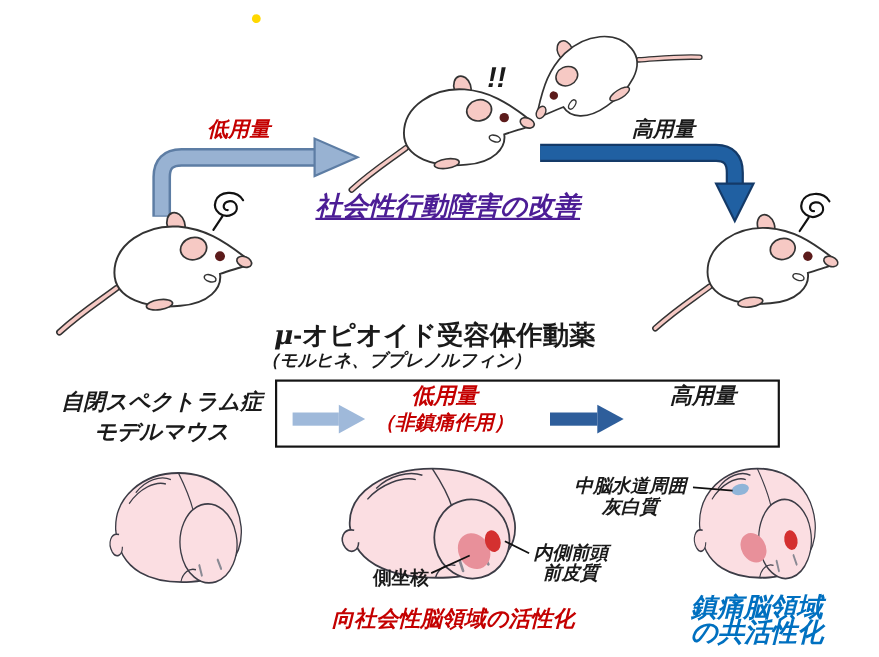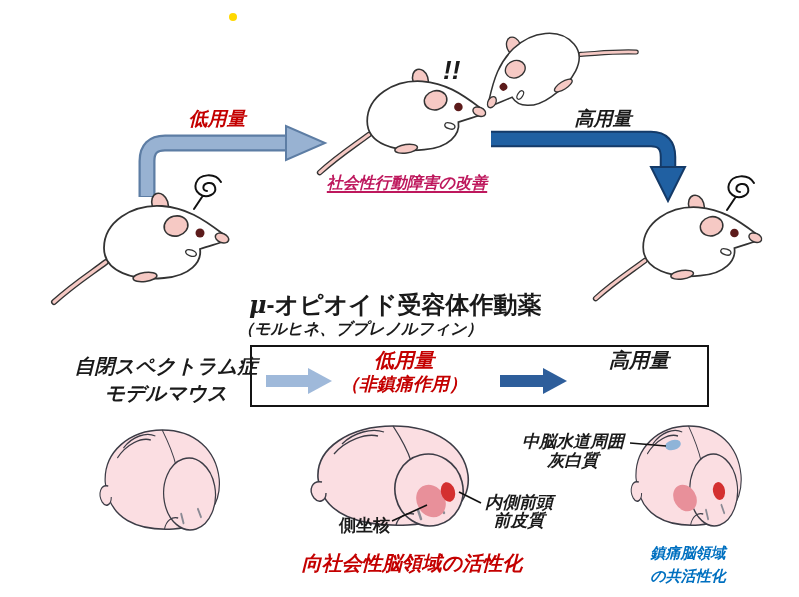--- a/index.html
+++ b/index.html
@@ -98,48 +98,48 @@
     <path d="M481,503 L459,492" stroke="#111" stroke-width="1.6"></path>
     <path d="M630,443 L666,446" stroke="#111" stroke-width="1.6"></path>
   </svg>
 
   <div class="t red center z3" style="left:181px;top:108px;width:72px;font-size:19px;">低用量</div>
 
   <div class="t center z3" style="left:565px;top:108px;width:76px;font-size:19px;">高用量</div>
 
   <div class="t z3" style="left:443px;top:56px;font-size:26px;font-style:italic;">!!</div>
 
-  <div id="headline" class="t center z3" style="left:277px;top:174px;width:260px;font-size:16px;color:#be185d;">社会性行動障害の改善</div>
+  <div id="headline" class="t center z3" style="left:277px;top:174px;width:260px;font-size:24px;color:#4c1d95;">社会性行動障害の改善</div>
 
   <div class="t z3" style="left:249px;top:291px;font-size:24px;"><span class="mu">μ</span><span>-オピオイド受容体作動薬</span></div>
 
   <div class="t center z3" style="left:238px;top:320px;width:224px;font-size:16px;">（モルヒネ、ブプレノルフィン）</div>
 
   <div class="t red center z3" style="left:335px;top:349px;width:138px;font-size:20px;">低用量</div>
   <div class="t red center z3" style="left:335px;top:374px;width:138px;font-size:18px;">（非鎮痛作用）</div>
   <div class="t center z3" style="left:574px;top:349px;width:130px;font-size:20px;">高用量</div>
 
-  <div class="t center z3" style="left:55px;top:353px;width:222px;font-size:20px;line-height:27px;">
+  <div class="t center z3" style="left:36px;top:353px;width:222px;font-size:20px;line-height:27px;">
     <div>自閉スペクトラム症</div>
     <div>モデルマウス</div>
   </div>
 
 
   <div class="t z3" style="left:339px;top:516px;font-size:17px;">側坐核</div>
 
   <div class="t center z3" style="left:476px;top:494px;width:86px;font-size:17px;line-height:18px;">
     <div>内側前頭</div>
     <div>前皮質</div>
   </div>
 
   <div class="t center z3" style="left:516px;top:432px;width:114px;font-size:17px;line-height:19px;">
     <div>中脳水道周囲</div>
     <div>灰白質</div>
   </div>
 
   <div class="t red center z3" style="left:294px;top:552px;width:236px;font-size:20px;">向社会性脳領域の活性化</div>
 
-  <div class="t blue center z3" style="left:628px;top:541px;width:120px;font-size:15px;line-height:23px;">
+  <div class="t blue center z3" style="left:628px;top:541px;width:120px;font-size:24px;line-height:23px;">
     <div>鎮痛脳領域</div>
     <div>の共活性化</div>
   </div>
 
 </div>
 
 </body></html>

